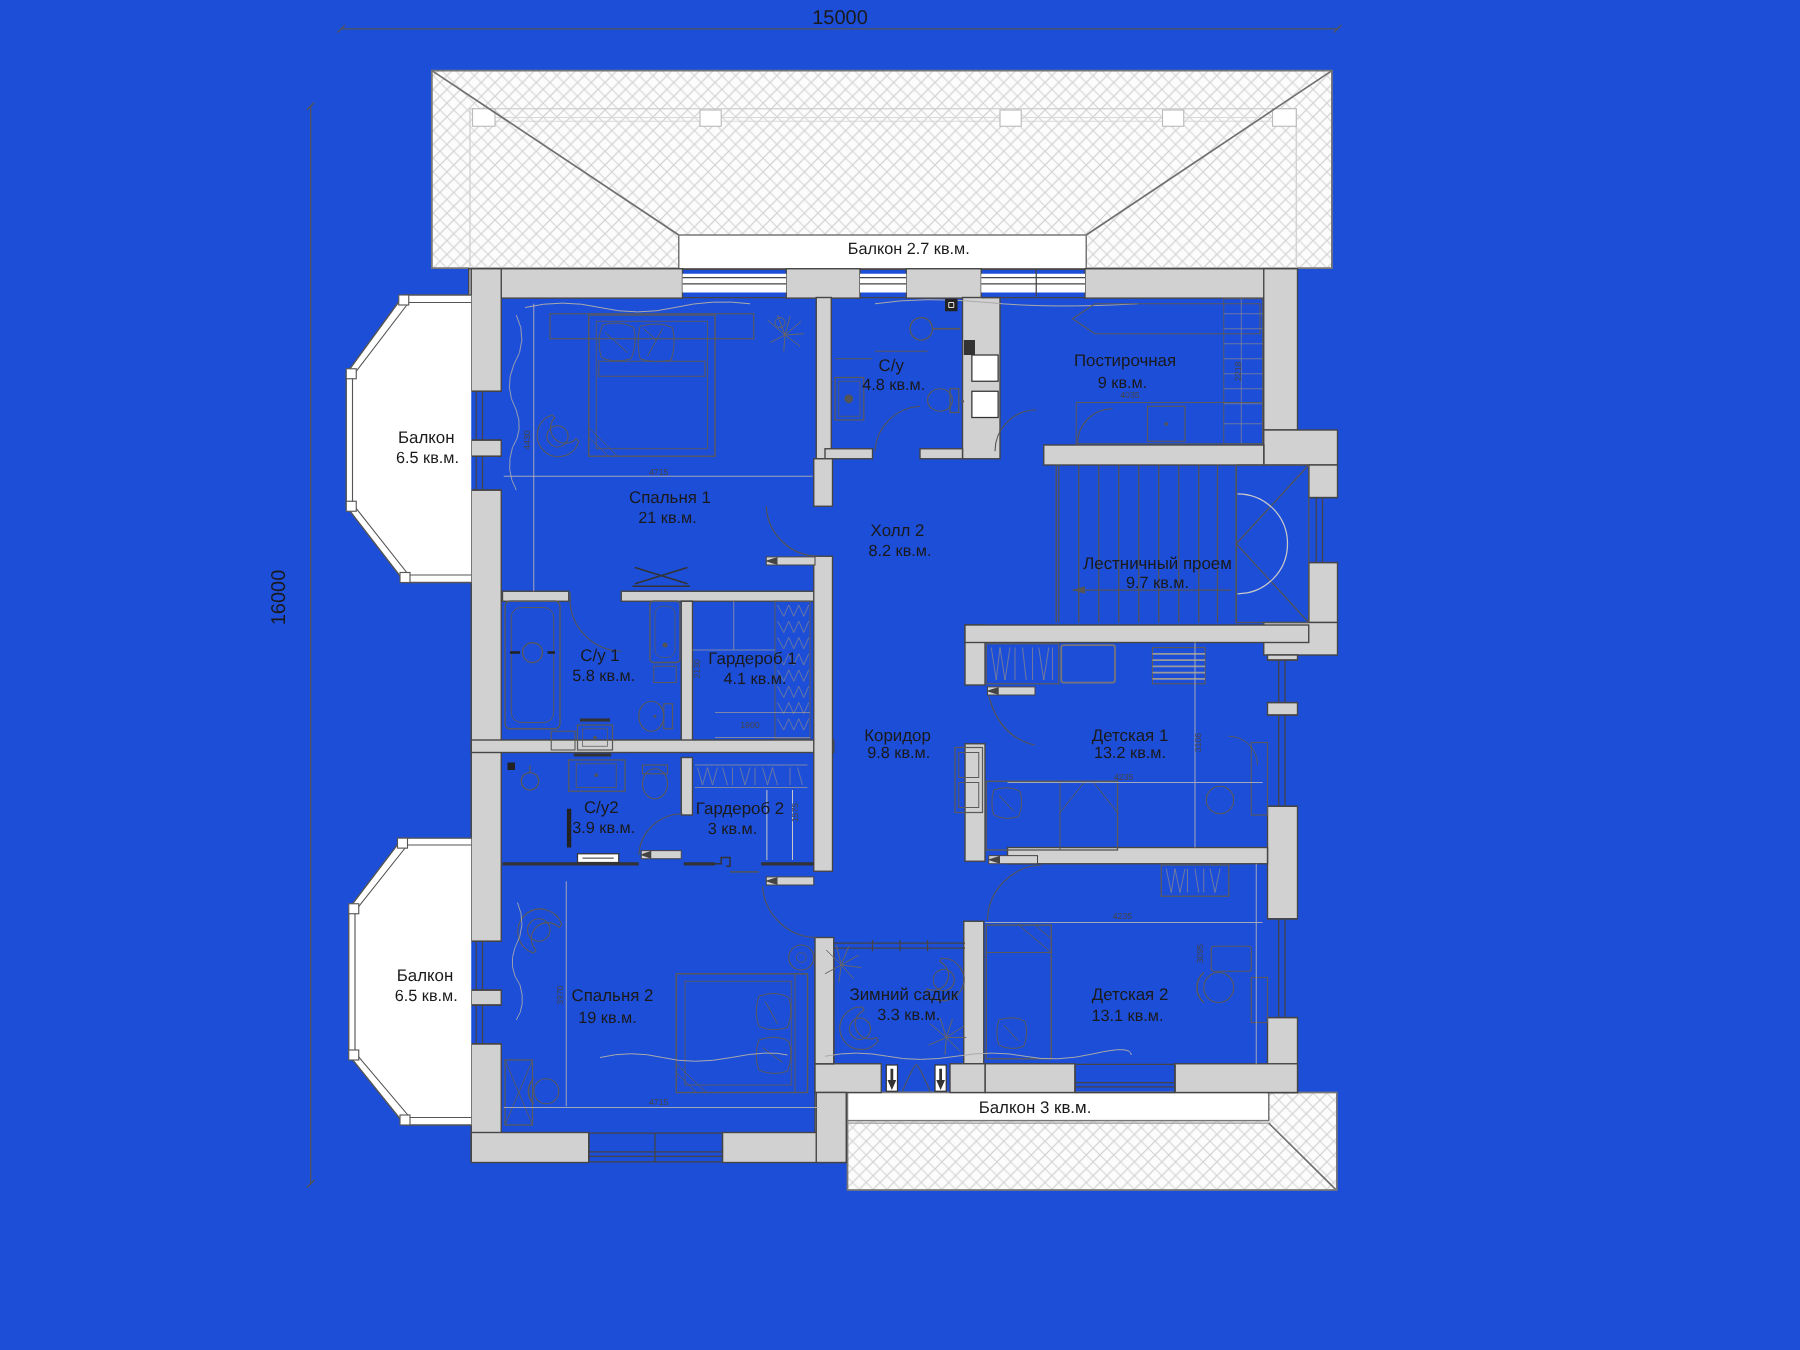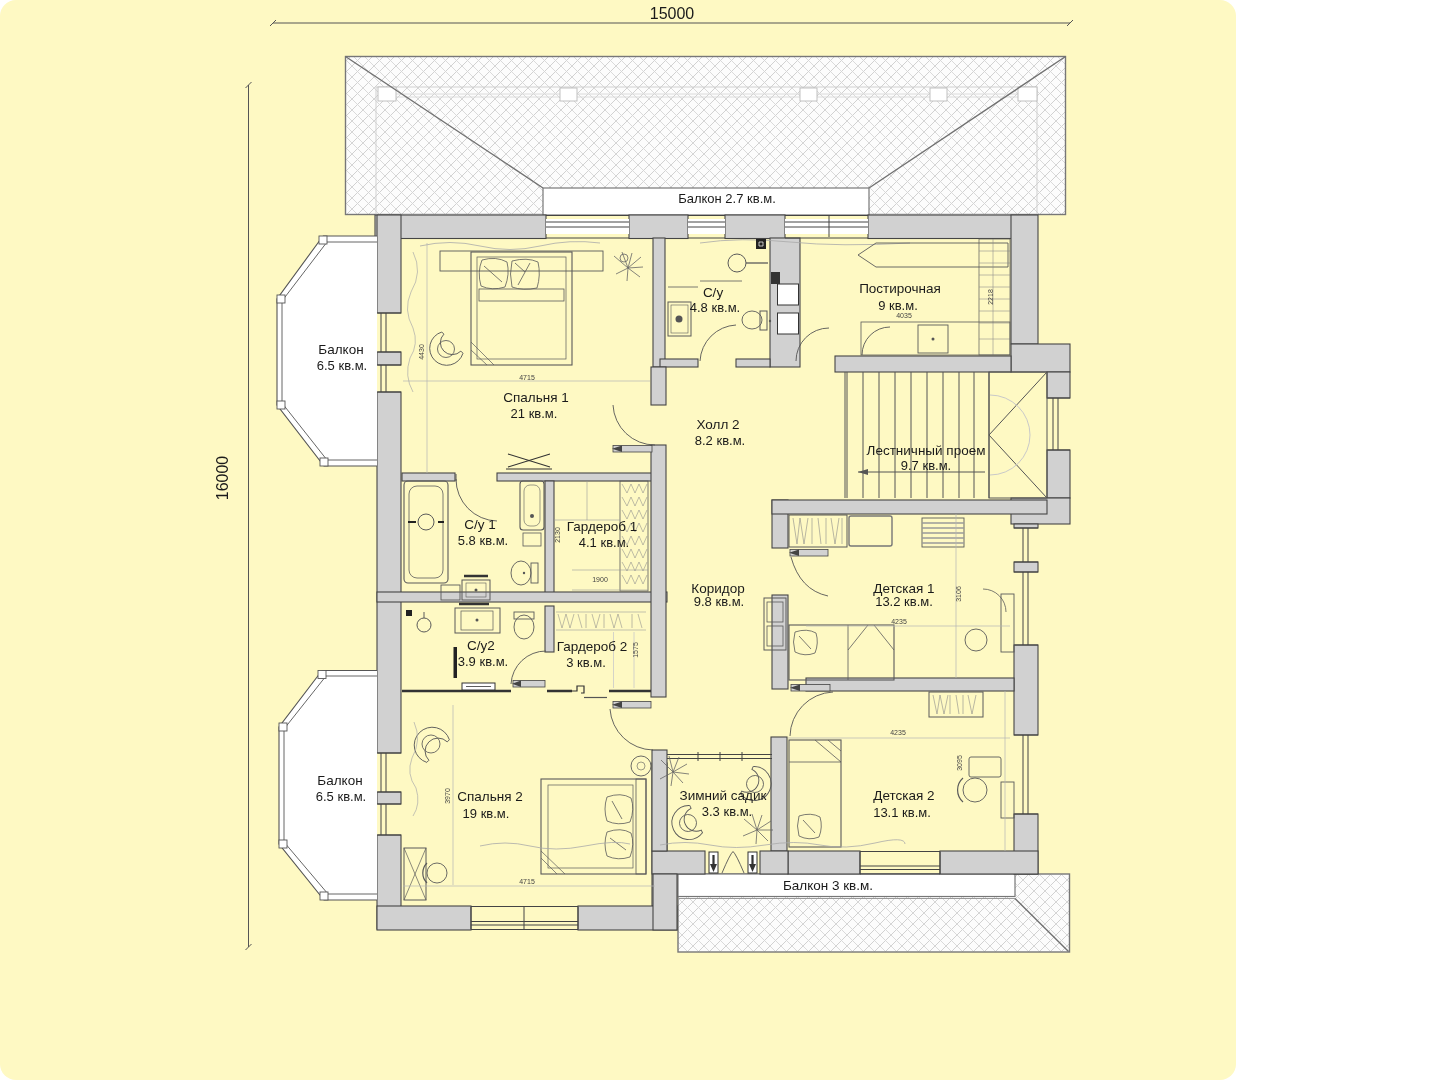--- a/index.html
+++ b/index.html
@@ -1,16 +1,16 @@
 <!DOCTYPE html>
 <html><head>
 <meta charset="utf-8">
 <style>
 html,body{margin:0;padding:0;background:#fff;}
-#wrap{width:1236px;height:1080px;position:relative;overflow:hidden;background:#fef9c3;border-radius:16px;}
+#wrap{width:1440px;height:1080px;position:relative;overflow:hidden;background:#1d4ed8;}
 text{font-family:"Liberation Sans",sans-serif;fill:#1a1a1a;}
 .rm{font-size:13.5px;}
 .ar{font-size:13px;}
 .dim{font-size:16px;}
 .tiny{font-size:7px;fill:#444;}
 </style>
 </head>
 <body>
 <div id="wrap">
 <svg width="1440" height="1080" viewBox="0 0 1440 1080">

